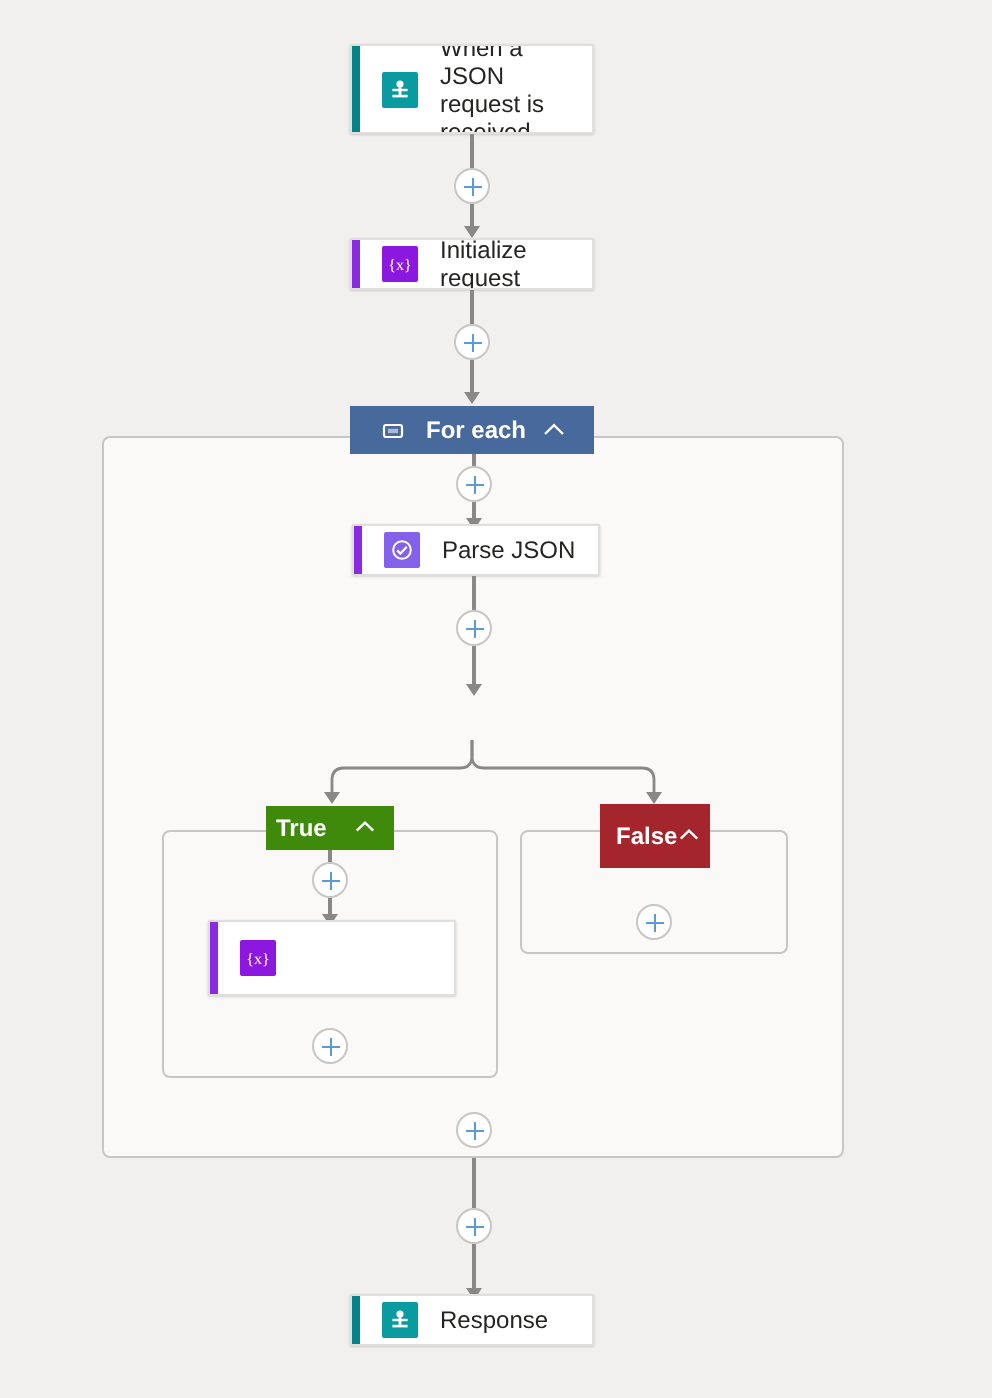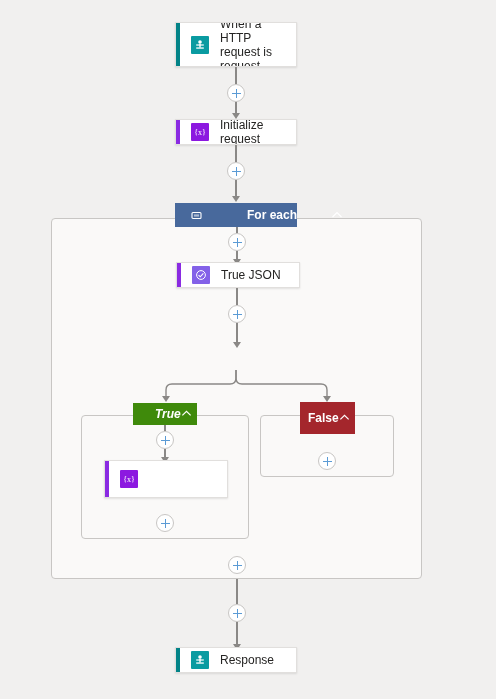--- a/index.html
+++ b/index.html
@@ -136,21 +136,21 @@
   <div class="card" style="left:175px; top:22px; width:122px; height:45px;">
     <span class="accent" style="background:#038387;"></span>
     <span class="ic" style="background:#0a9ba1;">
       <svg width="12" height="12" viewBox="0 0 12 12">
         <circle cx="6" cy="3" r="1.8" fill="#ffffff"></circle>
         <rect x="5.3" y="4.6" width="1.4" height="4" fill="#ffffff"></rect>
         <rect x="2.2" y="5.4" width="7.6" height="1.2" fill="#ffffff"></rect>
         <rect x="2.2" y="8.4" width="7.6" height="1.3" fill="#ffffff"></rect>
       </svg>
     </span>
-    <span class="lbl">When a HTTP request is request</span>
+    <span class="lbl">When a JSON request is received</span>
   </div>
 
   <div class="vline" style="left:235px; top:67px; height:17px;"></div>
   <div class="plusbtn" style="left:227px; top:84px;"></div>
   <div class="vline" style="left:235px; top:102px; height:11px;"></div>
   <div class="arrowhead" style="left:232px; top:113px;"></div>
 
   <div class="card" style="left:175px; top:119px; width:122px; height:26px;">
     <span class="accent" style="background:#8a2be2;"></span>
     <span class="ic" style="background:#8c18e0; font-size:8px; color:#ffffff; font-family:'Liberation Serif', serif;">
@@ -159,21 +159,21 @@
     <span class="lbl">Initialize request</span>
   </div>
 
   <div class="vline" style="left:235px; top:145px; height:17px;"></div>
   <div class="plusbtn" style="left:227px; top:162px;"></div>
   <div class="vline" style="left:235px; top:180px; height:16px;"></div>
   <div class="arrowhead" style="left:232px; top:196px;"></div>
 
   <div class="scope" style="left:51px; top:218px; width:371px; height:361px;"></div>
 
-  <div class="hdr" style="left:175px; top:203px; width:122px; height:24px; background:#48699c;gap:34px;">
+  <div class="hdr" style="left:175px; top:203px; width:122px; height:24px; background:#48699c;">
     <span class="hic">
       <svg width="11" height="11" viewBox="0 0 11 11">
         <rect x="1" y="2.5" width="9" height="6" rx="1" fill="none" stroke="#ffffff" stroke-width="1.1"></rect>
         <rect x="3" y="4.4" width="5" height="2.2" fill="#ffffff" opacity="0.55"></rect>
       </svg>
     </span>
     <span class="htxt">For each</span>
     <span class="chev">
       <svg width="12" height="12" viewBox="0 0 12 12">
         <path d="M1.5 8 L6 3.6 L10.5 8" fill="none" stroke="#ffffff" stroke-width="1.2"></path>
@@ -187,40 +187,40 @@
   <div class="arrowhead" style="left:233px; top:259px;"></div>
 
   <div class="card" style="left:176px; top:262px; width:124px; height:26px;">
     <span class="accent" style="background:#8a2be2;"></span>
     <span class="ic" style="background:#8361e8;">
       <svg width="12" height="12" viewBox="0 0 12 12">
         <circle cx="6" cy="6" r="4.4" fill="none" stroke="#ffffff" stroke-width="1"></circle>
         <path d="M3.6 6.2 L5.2 7.8 L8.4 4.4" fill="none" stroke="#ffffff" stroke-width="1.1"></path>
       </svg>
     </span>
-    <span class="lbl">True JSON</span>
+    <span class="lbl">Parse JSON</span>
   </div>
 
   <div class="vline" style="left:236px; top:288px; height:17px;"></div>
   <div class="plusbtn" style="left:228px; top:305px;"></div>
   <div class="vline" style="left:236px; top:323px; height:19px;"></div>
   <div class="arrowhead" style="left:233px; top:342px;"></div>
 
 
   <svg style="position:absolute; left:140px; top:370px; width:220px; height:36px; overflow:visible;">
     <path d="M96 0 L96 8 Q96 14 90 14 L32 14 Q26 14 26 20 L26 27" fill="none" stroke="#8a8886" stroke-width="1.4"></path>
     <path d="M96 0 L96 8 Q96 14 102 14 L181 14 Q187 14 187 20 L187 27" fill="none" stroke="#8a8886" stroke-width="1.4"></path>
     <path d="M22 26 L26 32 L30 26 Z" fill="#8a8886"></path>
     <path d="M183 26 L187 32 L191 26 Z" fill="#8a8886"></path>
   </svg>
 
   <div class="scope" style="left:81px; top:415px; width:168px; height:124px;"></div>
 
   <div class="hdr" style="left:133px; top:403px; width:64px; height:22px; background:#3f8a0b;">
-    <span class="htxt" style="margin-left:22px;font-style:italic;">True</span>
+    <span class="htxt" style="margin-left:5px;">True</span>
     <span class="chev" style="margin-right:8px;">
       <svg width="11" height="11" viewBox="0 0 12 12">
         <path d="M1.5 8 L6 3.6 L10.5 8" fill="none" stroke="#ffffff" stroke-width="1.3"></path>
       </svg>
     </span>
   </div>
 
   <div class="vline" style="left:164px; top:425px; height:6px;"></div>
   <div class="plusbtn" style="left:156px; top:431px;"></div>
   <div class="vline" style="left:164px; top:449px; height:8px;"></div>

